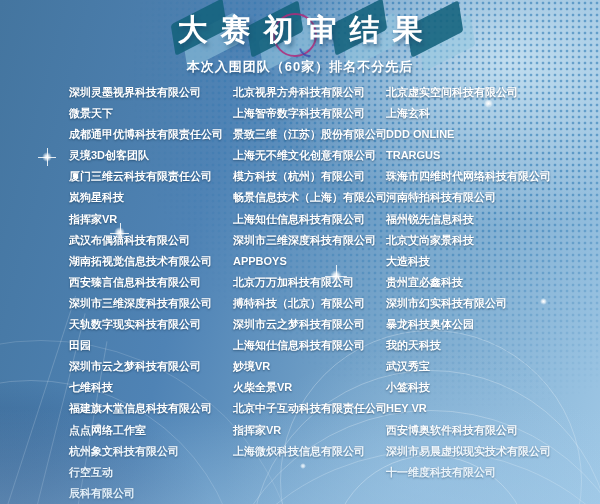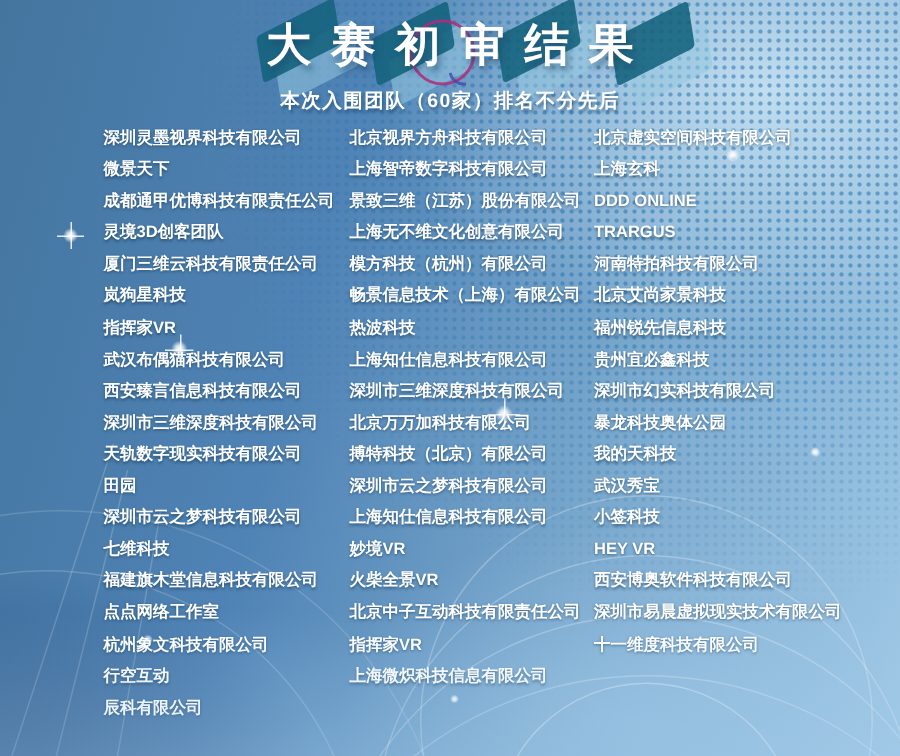--- a/index.html
+++ b/index.html
@@ -44,21 +44,21 @@
   h1.title{position:relative;z-index:3;margin:10px 0 0 0;padding-left:13px;
     font-size:30px;font-weight:800;color:#fff;letter-spacing:13px;
     text-shadow:2px 3px 4px rgba(25,65,100,.55);}
   .subtitle{position:relative;z-index:3;margin-top:7px;font-size:13px;font-weight:bold;
     color:#fff;letter-spacing:1px;text-shadow:1px 2px 2px rgba(25,65,100,.55);}
 
   
   .col{position:absolute;top:82px;}
   .col[data-col="0"]{left:69px;}
   .col[data-col="1"]{left:233px;}
-  .col[data-col="2"]{left:396px;}
+  .col[data-col="2"]{left:386px;}
   .col .row{height:21.1px;line-height:21.1px;font-size:11px;font-weight:bold;color:#fff;
     white-space:nowrap;text-shadow:0 1px 2px rgba(10,40,70,.55);}
 </style>
 </head>
 <body>
 
 <div class="stage">
 
   <div class="bg-dots"></div>
 
@@ -100,60 +100,63 @@
 
   <div class="col" data-col="0">
       <div class="row">深圳灵墨视界科技有限公司</div>
       <div class="row">微景天下</div>
       <div class="row">成都通甲优博科技有限责任公司</div>
       <div class="row">灵境3D创客团队</div>
       <div class="row">厦门三维云科技有限责任公司</div>
       <div class="row">岚狗星科技</div>
       <div class="row">指挥家VR</div>
       <div class="row">武汉布偶猫科技有限公司</div>
+      <div class="row">湖南拓视觉信息技术有限公司</div>
       <div class="row">西安臻言信息科技有限公司</div>
       <div class="row">深圳市三维深度科技有限公司</div>
       <div class="row">天轨数字现实科技有限公司</div>
       <div class="row">田园</div>
       <div class="row">深圳市云之梦科技有限公司</div>
       <div class="row">七维科技</div>
       <div class="row">福建旗木堂信息科技有限公司</div>
       <div class="row">点点网络工作室</div>
       <div class="row">杭州象文科技有限公司</div>
       <div class="row">行空互动</div>
       <div class="row">辰科有限公司</div>
     </div>
   <div class="col" data-col="1">
       <div class="row">北京视界方舟科技有限公司</div>
       <div class="row">上海智帝数字科技有限公司</div>
       <div class="row">景致三维（江苏）股份有限公司</div>
       <div class="row">上海无不维文化创意有限公司</div>
       <div class="row">模方科技（杭州）有限公司</div>
       <div class="row">畅景信息技术（上海）有限公司</div>
-      <div class="row">热波科技</div>
       <div class="row">上海知仕信息科技有限公司</div>
       <div class="row">深圳市三维深度科技有限公司</div>
+      <div class="row">APPBOYS</div>
       <div class="row">北京万万加科技有限公司</div>
       <div class="row">搏特科技（北京）有限公司</div>
       <div class="row">深圳市云之梦科技有限公司</div>
       <div class="row">上海知仕信息科技有限公司</div>
       <div class="row">妙境VR</div>
       <div class="row">火柴全景VR</div>
       <div class="row">北京中子互动科技有限责任公司</div>
       <div class="row">指挥家VR</div>
       <div class="row">上海微炽科技信息有限公司</div>
     </div>
   <div class="col" data-col="2">
       <div class="row">北京虚实空间科技有限公司</div>
       <div class="row">上海玄科</div>
       <div class="row">DDD ONLINE</div>
       <div class="row">TRARGUS</div>
+      <div class="row">珠海市四维时代网络科技有限公司</div>
       <div class="row">河南特拍科技有限公司</div>
+      <div class="row">福州锐先信息科技</div>
       <div class="row">北京艾尚家景科技</div>
-      <div class="row">福州锐先信息科技</div>
+      <div class="row">大造科技</div>
       <div class="row">贵州宜必鑫科技</div>
       <div class="row">深圳市幻实科技有限公司</div>
       <div class="row">暴龙科技奥体公园</div>
       <div class="row">我的天科技</div>
       <div class="row">武汉秀宝</div>
       <div class="row">小签科技</div>
       <div class="row">HEY VR</div>
       <div class="row">西安博奥软件科技有限公司</div>
       <div class="row">深圳市易晨虚拟现实技术有限公司</div>
       <div class="row">十一维度科技有限公司</div>

